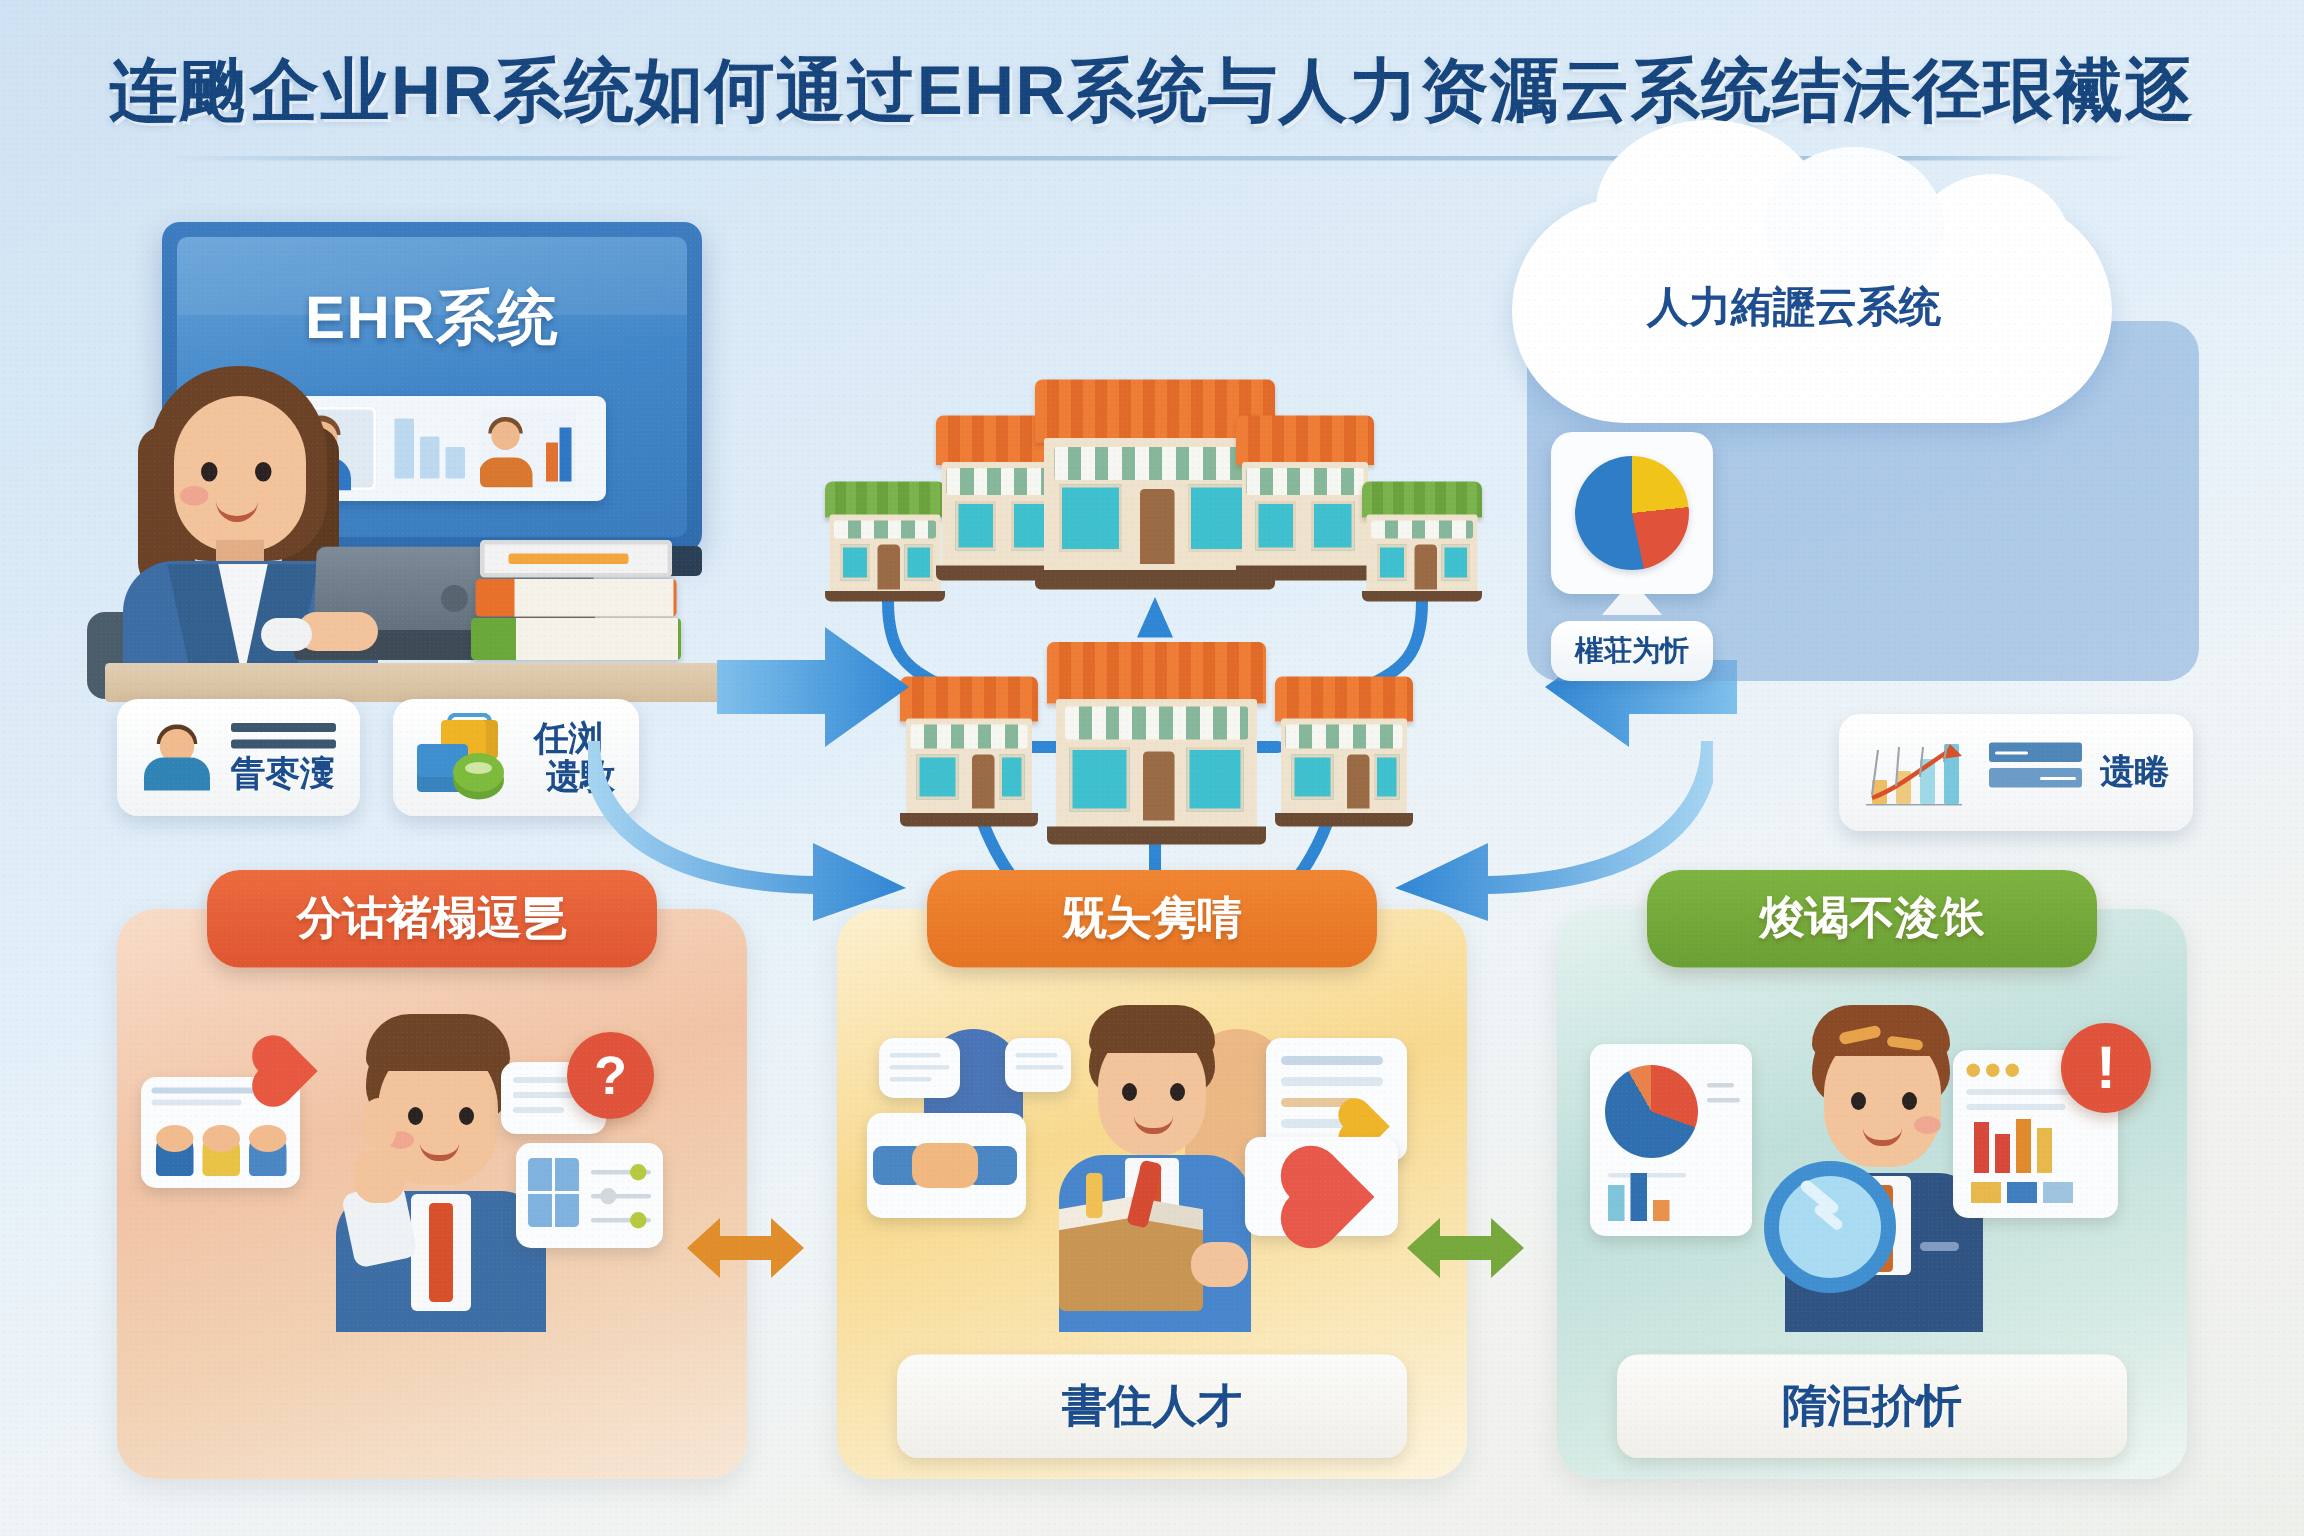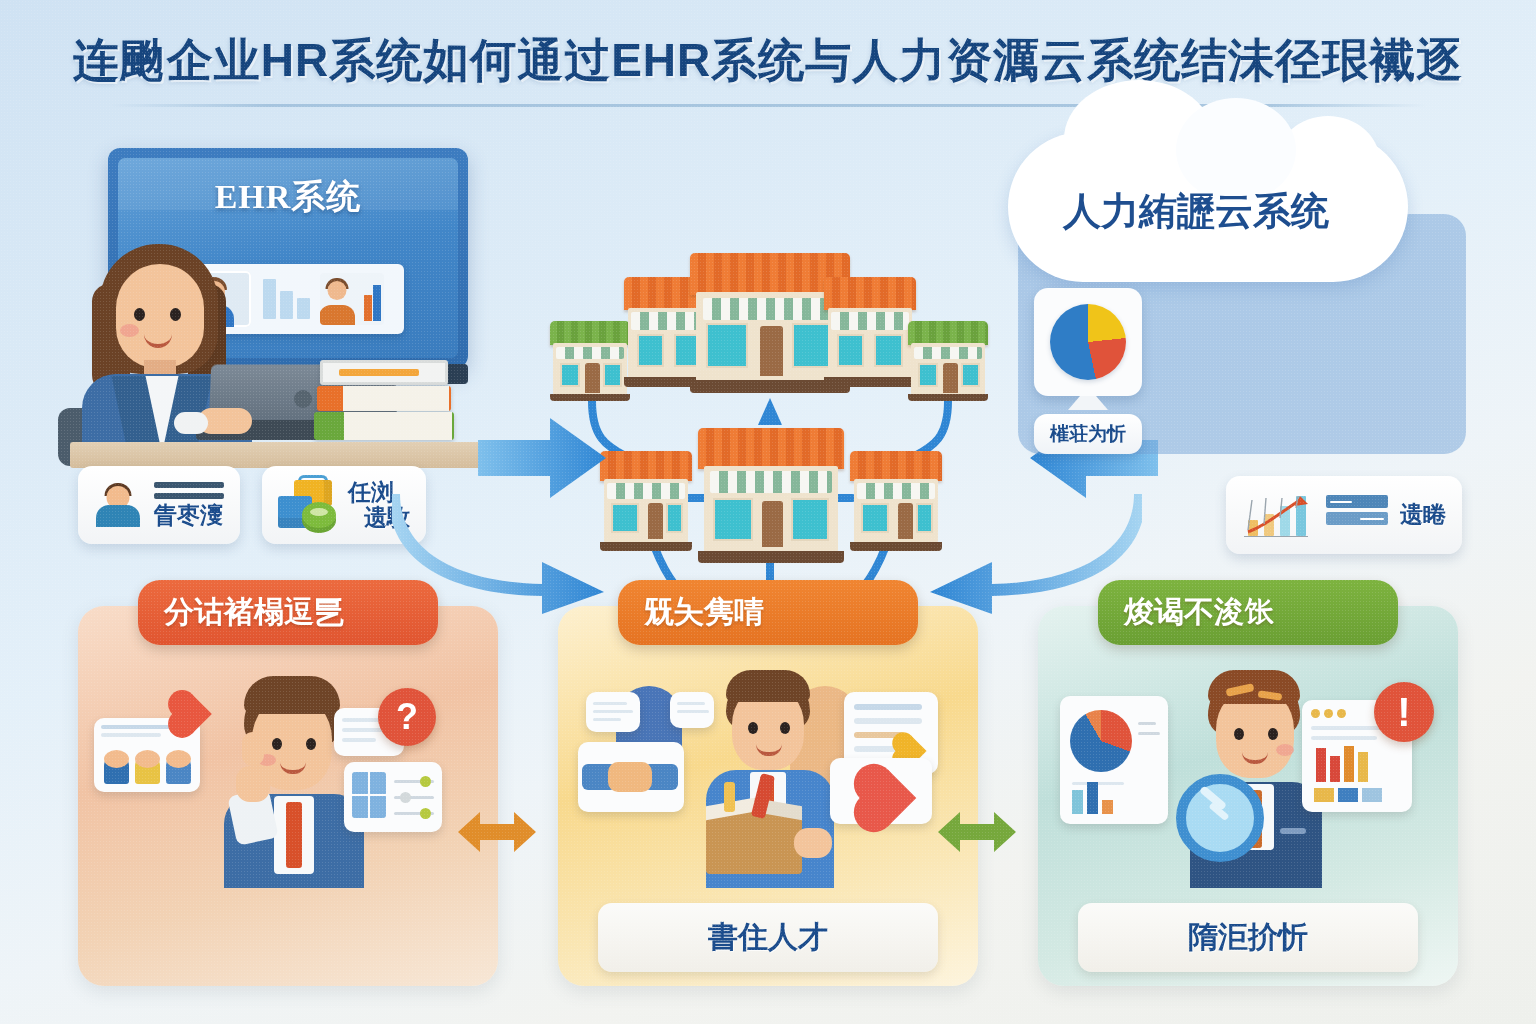--- a/index.html
+++ b/index.html
@@ -55,24 +55,23 @@
   .monitor-screen {
     width:100%; height:100%; border-radius:7px;
     background: linear-gradient(170deg,#63a1d8 0%,#4186c8 50%,#3a7cbe 100%);
     position:relative; overflow:hidden;
   }
   .monitor-screen::before{
     content:""; position:absolute; left:0; top:0; width:100%; height:26%;
     background: rgba(255,255,255,.08);
   }
   .screen-title {
-    position:absolute; left:0; top:16px; width:100%; text-align:center;
-    color:#ffffff; font-size:34px; font-weight:bold; letter-spacing:1px;
+    position:absolute; left:0; top:26px; width:100%; text-align:center;
+    color:#ffffff; font-size:40px; font-weight:bold; letter-spacing:1px;
     text-shadow: 0 2px 4px rgba(20,50,95,.45);
-    font-family: Liberation Serif, serif;
   }
   .screen-card {
     position:absolute; left:50%; transform:translateX(-50%);
     bottom:24px; width:232px; height:70px;
     background:#f2f7fc; border-radius:6px; display:flex; align-items:center;
     box-shadow: 0 3px 7px rgba(20,50,95,.25);
   }
   .sc-portrait {
     width:74px; height:56px; margin-left:5px; border-radius:5px;
     background:#dfeaf3; position:relative; overflow:hidden;
@@ -203,21 +202,21 @@
   .cloud {
     position:absolute; left:12px; top:4px; width:400px; height:150px;
     background:#ffffff; border-radius:80px;
     box-shadow: 0 6px 16px rgba(70,120,180,.22);
   }
   .cloud::before { content:""; position:absolute; left:56px; top:-52px; width:150px; height:118px; background:#ffffff; border-radius:50%; }
   .cloud::after  { content:""; position:absolute; left:168px; top:-34px; width:120px; height:104px; background:#fbfdff; border-radius:50%; }
   .cloud-lobe3 { position:absolute; left:268px; top:-16px; width:104px; height:92px; background:#ffffff; border-radius:50%; }
   .cloud-title {
     position:absolute; left:0; top:58px; width:400px; text-align:center; z-index:4;
-    font-size:38px; font-weight:bold; color:#1e4e8f;
+    font-size:28px; font-weight:bold; color:#1e4e8f;
     text-shadow: 1px 1px 0 rgba(255,255,255,.9);
   }
   .cloud-icons { position:absolute; left:38px; top:160px; display:flex; gap:22px; z-index:3;}
   .cicon { width:108px; }
   .cscreen {
     width:108px; height:108px; background:#fbfcfd; border-radius:14px;
     box-shadow: 0 5px 11px rgba(40,80,130,.22);
     position:relative; overflow:hidden;
   }
   .cstand { width:40px; height:14px; margin:0 auto; background:#f2f5f8;
@@ -266,21 +265,21 @@
     position:absolute; top:20px; width:420px; height:380px; border-radius:26px;
     box-shadow: 0 6px 18px rgba(80,90,100,.13);
     overflow:visible;
   }
   .bpanel.p1 { left:78px; background: linear-gradient(165deg,#f8dcc8 0%,#f1c3a4 38%,#f2d2b4 68%,#f7e7d6 100%); }
   .bpanel.p2 { left:558px; background: linear-gradient(165deg,#fdf0cf 0%,#f8d98d 40%,#fae7b6 72%,#fdf4dd 100%); }
   .bpanel.p3 { left:1038px; background: linear-gradient(165deg,#e4f2ef 0%,#bfdfda 40%,#d3e9e3 72%,#eef6f3 100%); }
 
   .bheader {
     position:absolute; left:50%; transform:translateX(-50%); top:-26px;
-    min-width:300px; padding:12px 26px; border-radius:22px; text-align:left;
+    min-width:300px; padding:12px 26px; border-radius:22px; text-align:center;
     color:#ffffff; font-size:30px; font-weight:bold; white-space:nowrap;
     box-shadow: 0 5px 12px rgba(80,60,40,.22);
     text-shadow: 0 2px 3px rgba(90,40,10,.25);
   }
   .bheader.h1 { background: linear-gradient(180deg,#ec6a3e 0%,#e05530 100%); }
   .bheader.h2 { background: linear-gradient(180deg,#f08531 0%,#e57322 100%); }
   .bheader.h3 { background: linear-gradient(180deg,#7db33f 0%,#6a9f33 100%); }
 
   .bart { position:absolute; left:0; top:60px; width:100%; height:222px; }
 
@@ -414,21 +413,21 @@
         </span>
       </div>
 
       <div class="pill">
         <span class="ico-money">
           <span class="boxlid"></span>
             <span class="box"></span>
             <span class="cube"></span>
             <span class="coin"></span>
         </span>
-        <span style="display:flex;flex-direction:column;align-items:flex-start">
+        <span style="display:flex;flex-direction:column;align-items:center">
           <span class="pill-label">任浏</span>
           <span class="pill-label" style="margin-left:16px">遗駇</span>
         </span>
       </div>
     </div>
 
     <div class="center">
 
       <svg class="conn" viewBox="0 0 500 460">
         <g fill="none" stroke="#2f86d4" stroke-width="8" stroke-linecap="round">

